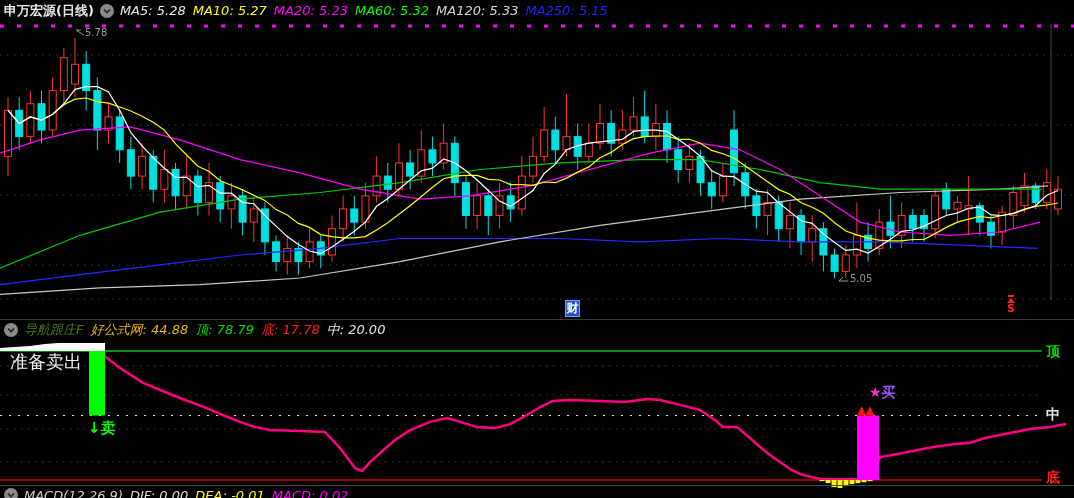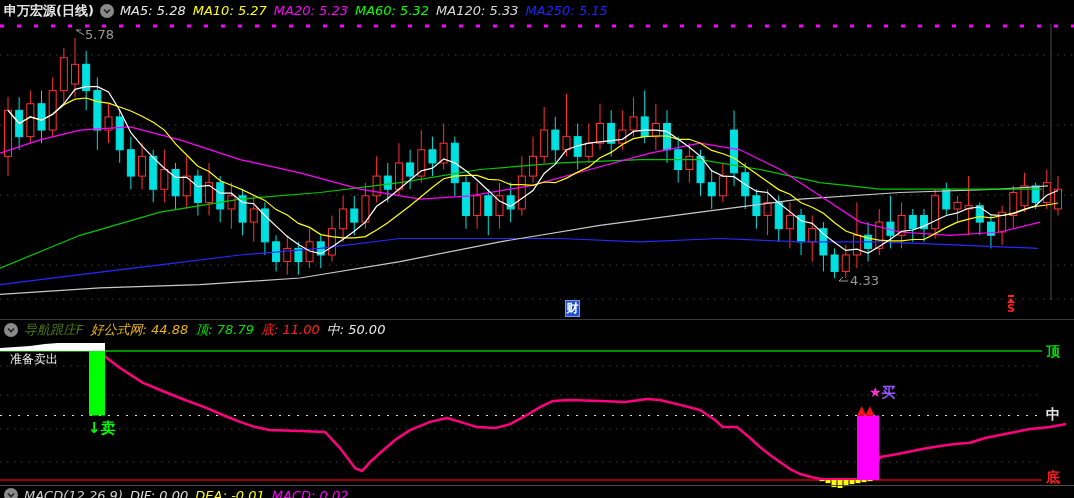--- a/index.html
+++ b/index.html
@@ -6,21 +6,21 @@
   #app{position:relative;width:1074px;height:498px;background:#000;overflow:hidden;
        font-family:"DejaVu Sans","Liberation Sans",sans-serif;}
   .hdr{position:absolute;left:0;width:1074px;display:flex;align-items:center;gap:6px;
        font-size:13px;white-space:nowrap;}
   .hdr .title{color:#e8e8e8;font-weight:bold;}
   .chev{width:14px;height:14px;border-radius:50%;background:#8a8a8a;display:inline-flex;
         align-items:center;justify-content:center;flex:0 0 auto;cursor:pointer;}
   .chev svg{display:block;}
   .kv{margin-right:7px;font-style:italic;}
   svg.layer{position:absolute;left:0;display:block;}
-  .anno{position:absolute;color:#999;font-size:13px;}
+  .anno{position:absolute;color:#999;font-size:10px;}
   .ovl{position:absolute;line-height:1;}
   .divider{position:absolute;left:0;width:1074px;height:1px;background:#3a3a3a;}
   .caibox{position:absolute;width:15px;height:17px;background:#2050cc;color:#fff;
           font-size:12px;font-weight:bold;display:flex;align-items:center;justify-content:center;
           border:1px solid #7d96e8;box-sizing:border-box;}
   .smark{position:absolute;width:14px;text-align:center;color:#ff2020;}
   .smark .dash{width:6px;height:2px;background:#ff2020;margin:0 auto;}
   .smark .tri{width:0;height:0;border-left:4px solid transparent;border-right:4px solid transparent;
               border-bottom:5px solid #ff2020;margin:1px auto 0;}
   .smark .s{font-size:11px;font-weight:bold;line-height:11px;}
@@ -242,38 +242,38 @@
       <polyline points="0.0,294.4 100.0,287.9 200.0,284.6 300.0,278.0 400.0,261.6 500.0,241.8 600.0,225.4 700.0,212.2 800.0,199.1 900.0,192.5 1000.0,189.2 1048.0,185.9" fill="none" stroke="#c8c8c8" stroke-width="1.2"></polyline>
       <polyline points="0.0,268.1 80.0,235.3 160.0,212.2 240.0,199.1 320.0,192.5 400.0,182.7 480.0,169.5 560.0,162.9 640.0,159.6 700.0,159.6 760.0,169.5 820.0,182.7 880.0,189.2 960.0,189.2 1042.0,189.2" fill="none" stroke="#00c800" stroke-width="1.2"></polyline>
       <polyline points="0.0,153.1 40.0,139.9 80.0,130.1 130.0,126.8 180.0,139.9 240.0,159.6 300.0,172.8 360.0,189.2 420.0,199.1 470.0,195.8 530.0,185.9 590.0,169.5 650.0,153.1 700.0,143.2 740.0,149.8 780.0,169.5 820.0,195.8 860.0,222.1 900.0,232.0 950.0,235.3 1000.0,232.0 1040.0,222.1" fill="none" stroke="#ff00ff" stroke-width="1.2"></polyline>
       <polyline points="8.0,110.3 19.2,123.5 30.3,116.9 41.5,120.2 52.7,114.3 63.9,104.8 75.0,99.1 86.2,98.0 97.4,101.6 108.5,103.1 119.7,107.0 130.9,111.0 142.0,116.2 153.2,122.2 164.4,130.1 175.6,143.9 186.7,155.0 197.9,166.2 209.1,171.5 220.2,180.7 231.4,185.3 242.6,189.9 253.7,195.2 264.9,200.4 276.1,209.6 287.3,214.9 298.4,223.4 309.6,227.4 320.8,234.6 331.9,236.6 343.1,237.9 354.3,237.9 365.4,236.6 376.6,230.0 387.8,222.8 398.9,214.2 410.1,205.7 421.3,196.5 432.5,187.3 443.6,178.7 454.8,176.1 466.0,175.4 477.1,175.4 488.3,179.4 499.5,180.0 510.6,184.6 521.8,184.6 533.0,185.3 544.2,182.0 555.3,182.7 566.5,178.1 577.7,172.1 588.8,166.9 600.0,157.7 611.2,152.4 622.4,144.5 633.5,138.6 644.7,136.6 655.9,136.0 667.0,136.0 678.2,139.3 689.4,139.3 700.5,143.2 711.7,150.4 722.9,153.7 734.0,158.0 745.2,165.9 756.4,173.8 767.6,181.7 778.7,189.6 789.9,194.2 801.1,202.7 812.2,207.3 823.4,213.2 834.6,222.8 845.8,231.0 856.9,234.9 868.1,238.2 879.3,240.2 890.4,240.8 901.6,240.8 912.8,239.5 923.9,239.5 935.1,233.6 946.3,227.4 957.5,222.1 968.6,219.2 979.8,216.5 991.0,217.8 1002.1,215.5 1013.3,213.2 1024.5,209.0 1035.6,206.3 1046.8,205.0 1058.0,203.0" fill="none" stroke="#ffff00" stroke-width="1.2"></polyline>
       <polyline points="8.0,110.3 19.2,123.5 30.3,116.9 41.5,120.2 52.7,114.3 63.9,103.8 75.0,89.3 86.2,86.7 97.4,86.7 108.5,91.9 119.7,110.3 130.9,132.7 142.0,145.8 153.2,157.7 164.4,168.2 175.6,177.4 186.7,177.4 197.9,186.6 209.1,185.3 220.2,193.2 231.4,193.2 242.6,202.4 253.7,203.7 264.9,215.5 276.1,226.1 287.3,236.6 298.4,244.5 309.6,251.0 320.8,253.7 331.9,247.1 343.1,239.2 354.3,231.3 365.4,222.1 376.6,206.3 387.8,198.4 398.9,189.2 410.1,180.0 421.3,170.8 432.5,168.2 443.6,159.0 454.8,162.9 466.0,170.8 477.1,180.0 488.3,190.5 499.5,201.1 510.6,206.3 521.8,198.4 533.0,190.5 544.2,173.5 555.3,164.2 566.5,149.8 577.7,145.8 588.8,143.2 600.0,141.9 611.2,140.6 622.4,139.3 633.5,131.4 644.7,130.1 655.9,130.1 667.0,131.4 678.2,139.3 689.4,147.2 700.5,156.4 711.7,170.8 722.9,176.1 734.0,176.7 745.2,184.6 756.4,191.2 767.6,192.5 778.7,203.0 789.9,211.6 801.1,220.8 812.2,223.4 823.4,233.9 834.6,242.5 845.8,250.4 856.9,249.1 868.1,253.0 879.3,246.4 890.4,239.2 901.6,231.3 912.8,230.0 923.9,226.1 935.1,220.8 946.3,215.5 957.5,212.9 968.6,208.3 979.8,207.0 991.0,214.9 1002.1,215.5 1013.3,213.6 1024.5,209.6 1035.6,205.7 1046.8,195.2 1058.0,190.5" fill="none" stroke="#ffffff" stroke-width="1.2"></polyline>
       <polyline points="84,35 76,30 81,30" fill="none" stroke="#999" stroke-width="1"></polyline>
       <polyline points="848,281 839,281 843,277" fill="none" stroke="#999" stroke-width="1"></polyline>
     </svg>
 
   <div class="anno" style="left:85px;top:27px;">5.78</div>
-  <div class="anno" style="left:850px;top:273px;">4.33</div>
+  <div class="anno" style="left:850px;top:273px;">5.05</div>
 
   <div class="caibox" style="left:565px;top:300px;">财</div>
   <div class="smark" style="left:1004px;top:295px;">
     <div class="dash"></div>
     <div class="tri"></div>
     <div class="s">S</div>
   </div>
 
   <div class="divider" style="top:319px;"></div>
 
   <div class="hdr" style="top:322px;height:16px;">
     <span class="chev" style="margin-left:4px;">
         <svg width="10" height="10" viewBox="0 0 10 10">
           <path d="M2 3.5 L5 6.5 L8 3.5" stroke="#222" stroke-width="1.6" fill="none"></path>
         </svg>
       </span>
-    <span id="ind-list"><span class="kv" style="color: #4d7c0f;">导航跟庄F</span><span class="kv" style="color: #eab308;">好公式网: 44.88</span><span class="kv" style="color: rgb(0, 224, 0);">顶: 78.79</span><span class="kv" style="color: rgb(255, 32, 32);">底: 11.00</span><span class="kv" style="color: rgb(232, 232, 232);">中: 50.00</span></span>
+    <span id="ind-list"><span class="kv" style="color: #4d7c0f;">导航跟庄F</span><span class="kv" style="color: #eab308;">好公式网: 44.88</span><span class="kv" style="color: rgb(0, 224, 0);">顶: 78.79</span><span class="kv" style="color: rgb(255, 32, 32);">底: 17.78</span><span class="kv" style="color: rgb(232, 232, 232);">中: 20.00</span></span>
   </div>
 
   <svg id="subsvg" class="layer" style="top:338px;" width="1074" height="150" viewBox="0 338 1074 150">
       <line x1="0" y1="366" x2="1042" y2="366" stroke="#3f3f3f" stroke-width="1" stroke-dasharray="1.5 5.5"></line>
       <line x1="0" y1="395" x2="1042" y2="395" stroke="#3f3f3f" stroke-width="1" stroke-dasharray="1.5 5.5"></line>
       <line x1="0" y1="429" x2="1042" y2="429" stroke="#3f3f3f" stroke-width="1" stroke-dasharray="1.5 5.5"></line>
       <line x1="0" y1="462" x2="1042" y2="462" stroke="#3f3f3f" stroke-width="1" stroke-dasharray="1.5 5.5"></line>
       <line x1="0" y1="351" x2="1042" y2="351" stroke="#00bb00" stroke-width="1.5"></line>
       <line x1="0" y1="415.5" x2="1042" y2="415.5" stroke="#e0e0e0" stroke-width="1" stroke-dasharray="2 7"></line>
       <line x1="0" y1="480" x2="1042" y2="480" stroke="#cc0000" stroke-width="1.5"></line>
@@ -285,21 +285,21 @@
       <rect x="837.5" y="480" width="5" height="8.10384615384612" fill="#ffff00"></rect>
       <rect x="843.5" y="480" width="5" height="6.119230769230796" fill="#ffff00"></rect>
       <rect x="849.5" y="480" width="5" height="4.134615384615358" fill="#ffff00"></rect>
       <rect x="855.5" y="480" width="5" height="3.142307692307668" fill="#ffff00"></rect>
       <rect x="861.5" y="480" width="5" height="2.1499999999999773" fill="#ffff00"></rect>
       <rect x="867.5" y="480" width="5" height="1.1576923076922867" fill="#ffff00"></rect>
       <rect x="89" y="351" width="16" height="64.5" fill="#00ff00"></rect>
       <rect x="857" y="415.5" width="22" height="64.5" fill="#ff00ff"></rect>
     </svg>
 
-  <div class="ovl" style="left:10px;top:353px;color:#f0f0f0;font-size:12px;">准备卖出</div>
+  <div class="ovl" style="left:10px;top:353px;color:#f0f0f0;font-size:18px;">准备卖出</div>
   <div class="ovl" style="left:88px;top:421px;color:#00ff00;font-size:15px;font-weight:bold;"><span>↓</span><span>卖</span></div>
   <div class="ovl" style="left:857px;top:404px;color:#ff1010;font-size:12px;letter-spacing:-1px;">▲▲</div>
   <div class="ovl" style="left:869px;top:385px;font-size:14px;font-weight:bold;"><span style="color:#ff30d0;">★</span><span style="color:#9955ff;">买</span></div>
 
   <div class="ovl" style="left:1046px;top:344px;color:#00e000;font-size:14px;font-weight:bold;">顶</div>
   <div class="ovl" style="left:1046px;top:407px;color:#e8e8e8;font-size:14px;font-weight:bold;">中</div>
   <div class="ovl" style="left:1046px;top:470px;color:#ff2020;font-size:14px;font-weight:bold;">底</div>
 
   <div class="divider" style="top:485px;background:#4a4a4a;"></div>
 

